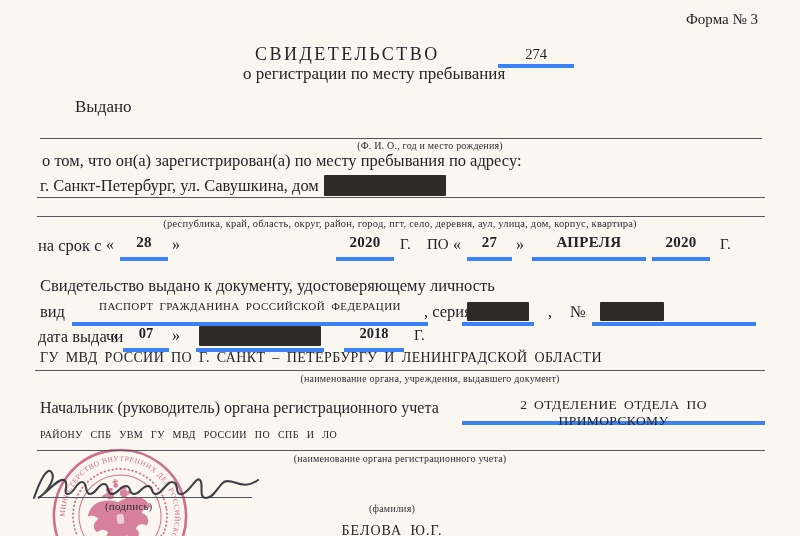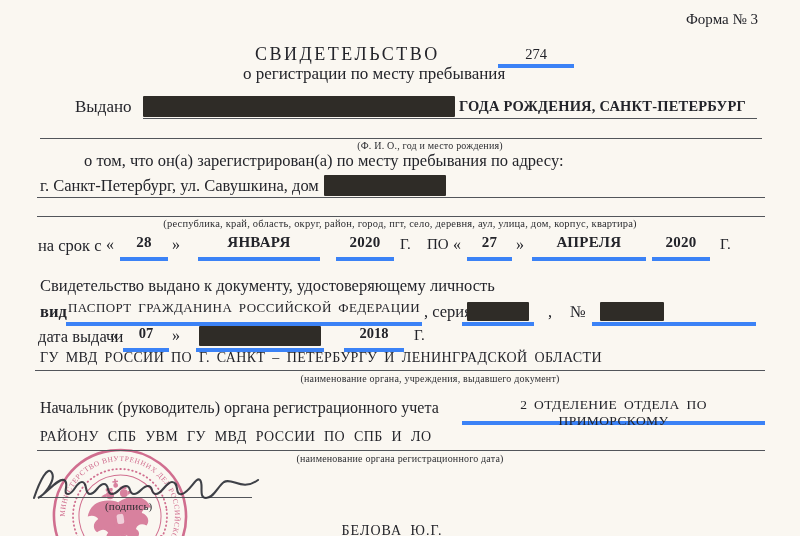--- a/index.html
+++ b/index.html
@@ -29,53 +29,49 @@
 
   <div class="abs" style="top:11px;right:42px;font-size:15px;">Форма № 3</div>
 
   <div class="abs" style="top:44px;left:255px;font-size:18px;letter-spacing:2.5px;">СВИДЕТЕЛЬСТВО</div>
   <div class="cell" style="top:46px;left:498px;width:76px;height:18px;font-size:14.5px;">
     <span>274</span>
   </div>
   <div class="abs t17" style="top:64px;left:243px;">о регистрации по месту пребывания</div>
 
   <div class="abs t17" style="top:97px;left:75px;">Выдано</div>
-  <div class="abs u" style="top:96px;left:143px;width:614px;height:22px;white-space:nowrap;">
-    <span class="red" style="width:312px;height:21px;"></span><span style="font-weight:bold;font-size:14.5px;letter-spacing:.2px;margin-left:4px;vertical-align:bottom;line-height:21px;">ГОДА РОЖДЕНИЯ, САНКТ-ПЕТЕРБУРГ</span>
-  </div>
   <div class="line" style="top:138px;left:40px;width:722px;"></div>
   <div class="abs cap" style="top:140px;left:80px;width:700px;text-align:center;">(Ф. И. О., год и место рождения)</div>
 
-  <div class="abs t16" style="top:151px;left:42px;margin-left:42px;">о том, что он(а) зарегистрирован(а) по месту пребывания по адресу:</div>
+  <div class="abs t16" style="top:151px;left:42px;">о том, что он(а) зарегистрирован(а) по месту пребывания по адресу:</div>
 
   <div class="abs u" style="top:175px;left:37px;width:728px;height:22px;white-space:nowrap;">
     <span class="t16" style="padding-left:3px;vertical-align:bottom;line-height:21px;">г. Санкт-Петербург, ул. Савушкина, дом</span><span class="red" style="width:122px;height:21px;margin-left:5px;"></span>
   </div>
   <div class="line" style="top:216px;left:37px;width:728px;"></div>
   <div class="abs cap" style="top:218px;left:0;width:800px;text-align:center;font-size:10.5px;">(республика, край, область, округ, район, город, пгт, село, деревня, аул, улица, дом, корпус, квартира)</div>
 
   <div class="abs t16" style="top:236px;left:38px;">на срок с</div>
   <div class="abs qt" style="top:236px;left:106px;">«</div>
   <div class="cell val" style="top:234px;left:120px;width:48px;height:23px;">28</div>
   <div class="abs qt" style="top:236px;left:172px;">»</div>
-  <div class="cell val" style="top:234px;left:198px;width:122px;height:23px;">ЯНВАРЯ</div>
   <div class="cell val" style="top:234px;left:336px;width:58px;height:23px;">2020</div>
   <div class="abs" style="top:236px;left:400px;font-size:15px;">Г.</div>
   <div class="abs" style="top:236px;left:427px;font-size:15px;">ПО</div>
   <div class="abs qt" style="top:236px;left:453px;">«</div>
   <div class="cell val" style="top:234px;left:467px;width:45px;height:23px;">27</div>
   <div class="abs qt" style="top:236px;left:516px;">»</div>
   <div class="cell val" style="top:234px;left:532px;width:114px;height:23px;">АПРЕЛЯ</div>
   <div class="cell val" style="top:234px;left:652px;width:58px;height:23px;">2020</div>
   <div class="abs" style="top:236px;left:720px;font-size:15px;">Г.</div>
 
   <div class="abs t16" style="top:276px;left:40px;">Свидетельство выдано к документу, удостоверяющему личность</div>
 
-  <div class="abs t16" style="top:302px;left:40px;font-weight:bold;">вид</div>
-  <div class="cell caps" style="top:300px;left:66px;width:356px;height:22px;font-size:13px;">ПАСПОРТ ГРАЖДАНИНА РОССИЙСКОЙ ФЕДЕРАЦИИ</div>
+  <div class="abs t16" style="top:302px;left:40px;">вид</div>
+  <div class="cell caps" style="top:300px;left:72px;width:356px;height:22px;font-size:11px;">ПАСПОРТ ГРАЖДАНИНА РОССИЙСКОЙ ФЕДЕРАЦИИ</div>
   <div class="abs t16" style="top:302px;left:424px;">, серия</div>
   <div class="cell" style="top:300px;left:462px;width:72px;height:22px;">
     <span class="red" style="width:62px;height:19px;margin-top:2px;"></span>
   </div>
   <div class="abs t16" style="top:302px;left:548px;">,</div>
   <div class="abs t16" style="top:302px;left:570px;">№</div>
   <div class="cell" style="top:300px;left:592px;width:164px;height:22px;text-align:left;">
     <span class="red" style="width:64px;height:19px;margin-left:8px;margin-top:2px;"></span>
   </div>
 
@@ -88,23 +84,23 @@
   </div>
   <div class="cell" style="top:325px;left:344px;width:60px;height:23px;font-size:14.5px;font-weight:600;">2018</div>
   <div class="abs" style="top:327px;left:414px;font-size:15px;">Г.</div>
 
   <div class="abs caps" style="top:350px;left:40px;font-size:14px;">ГУ МВД РОССИИ ПО Г. САНКТ – ПЕТЕРБУРГУ И ЛЕНИНГРАДСКОЙ ОБЛАСТИ</div>
   <div class="line" style="top:370px;left:35px;width:730px;"></div>
   <div class="abs cap" style="top:373px;left:80px;width:700px;text-align:center;">(наименование органа, учреждения, выдавшего документ)</div>
 
   <div class="abs z2" style="top:399px;left:40px;font-size:16px;">Начальник (руководитель) органа регистрационного учета</div>
   <div class="cell caps z2" style="top:397px;left:462px;width:303px;height:24px;font-size:13.5px;">2 ОТДЕЛЕНИЕ ОТДЕЛА ПО ПРИМОРСКОМУ</div>
-  <div class="abs caps z2" style="top:429px;left:40px;font-size:14px;word-spacing:5px;">РАЙОНУ СПБ УВМ ГУ МВД РОССИИ ПО СПБ И ЛО</div>
+  <div class="abs caps z2" style="top:429px;left:40px;font-size:10px;word-spacing:5px;">РАЙОНУ СПБ УВМ ГУ МВД РОССИИ ПО СПБ И ЛО</div>
   <div class="line z2" style="top:450px;left:37px;width:728px;"></div>
-  <div class="abs cap z2" style="top:453px;left:0;width:800px;text-align:center;">(наименование органа регистрационного дата)</div>
+  <div class="abs cap z2" style="top:453px;left:0;width:800px;text-align:center;">(наименование органа регистрационного учета)</div>
 
   <svg class="stamp-svg z1" style="left:46px;top:442px;" width="148" height="148" viewBox="0 0 148 148">
     <g transform="rotate(-8 74 74)" stroke="#c8517a" fill="none" opacity="0.82">
       <circle cx="74" cy="74" r="66" stroke-width="2.6"></circle>
       <circle cx="74" cy="74" r="47" stroke-width="1.8" stroke-dasharray="0.6 3.4" stroke-linecap="round"></circle>
       <circle cx="74" cy="74" r="41" stroke-width="1"></circle>
     </g>
     <g transform="rotate(-8 74 74)">
       <defs>
         <path id="rimPath" d="M 74,74 m -55,0 a 55,55 0 1 1 110,0 a 55,55 0 1 1 -110,0"></path>
@@ -136,14 +132,15 @@
     </g>
   </svg>
 
   <div class="line z2" style="top:497px;left:40px;width:212px;"></div>
   <svg class="sig-svg z3" style="left:28px;top:452px;" width="235" height="52" viewBox="0 0 235 52">
     <path d="M6 46 C12 28 20 13 24 21 C28 29 15 44 10 46 C20 40 30 26 36 28 C42 30 34 42 40 42 C46 42 48 30 54 30 C60 30 56 42 62 42 C68 42 70 32 76 32 C82 32 78 42 84 42 C90 42 92 34 98 34 C104 34 100 42 106 42 C112 42 114 34 120 34 C126 34 122 42 128 42 C134 42 138 30 144 30 C152 30 146 44 154 42 C162 40 168 24 172 28 C176 32 170 46 178 46 C186 46 190 34 196 30 C204 25 214 40 230 28" fill="none" stroke="#2e3138" stroke-width="2.1" stroke-linecap="round" opacity="0.92"></path>
   </svg>
   <div class="abs cap z3" style="top:500px;left:105px;width:90px;text-align:left;font-size:11px;">(подпись)</div>
 
   <div class="cell z2" style="top:481px;left:287px;width:210px;height:19px;font-size:14px;letter-spacing:1px;word-spacing:4px;border-bottom:1px solid #52555a;margin-top:42px;">БЕЛОВА Ю.Г.</div>
+  <div class="abs cap z2" style="top:503px;left:287px;width:210px;text-align:center;">(фамилия)</div>
 
 </div>
 
 </body></html>

